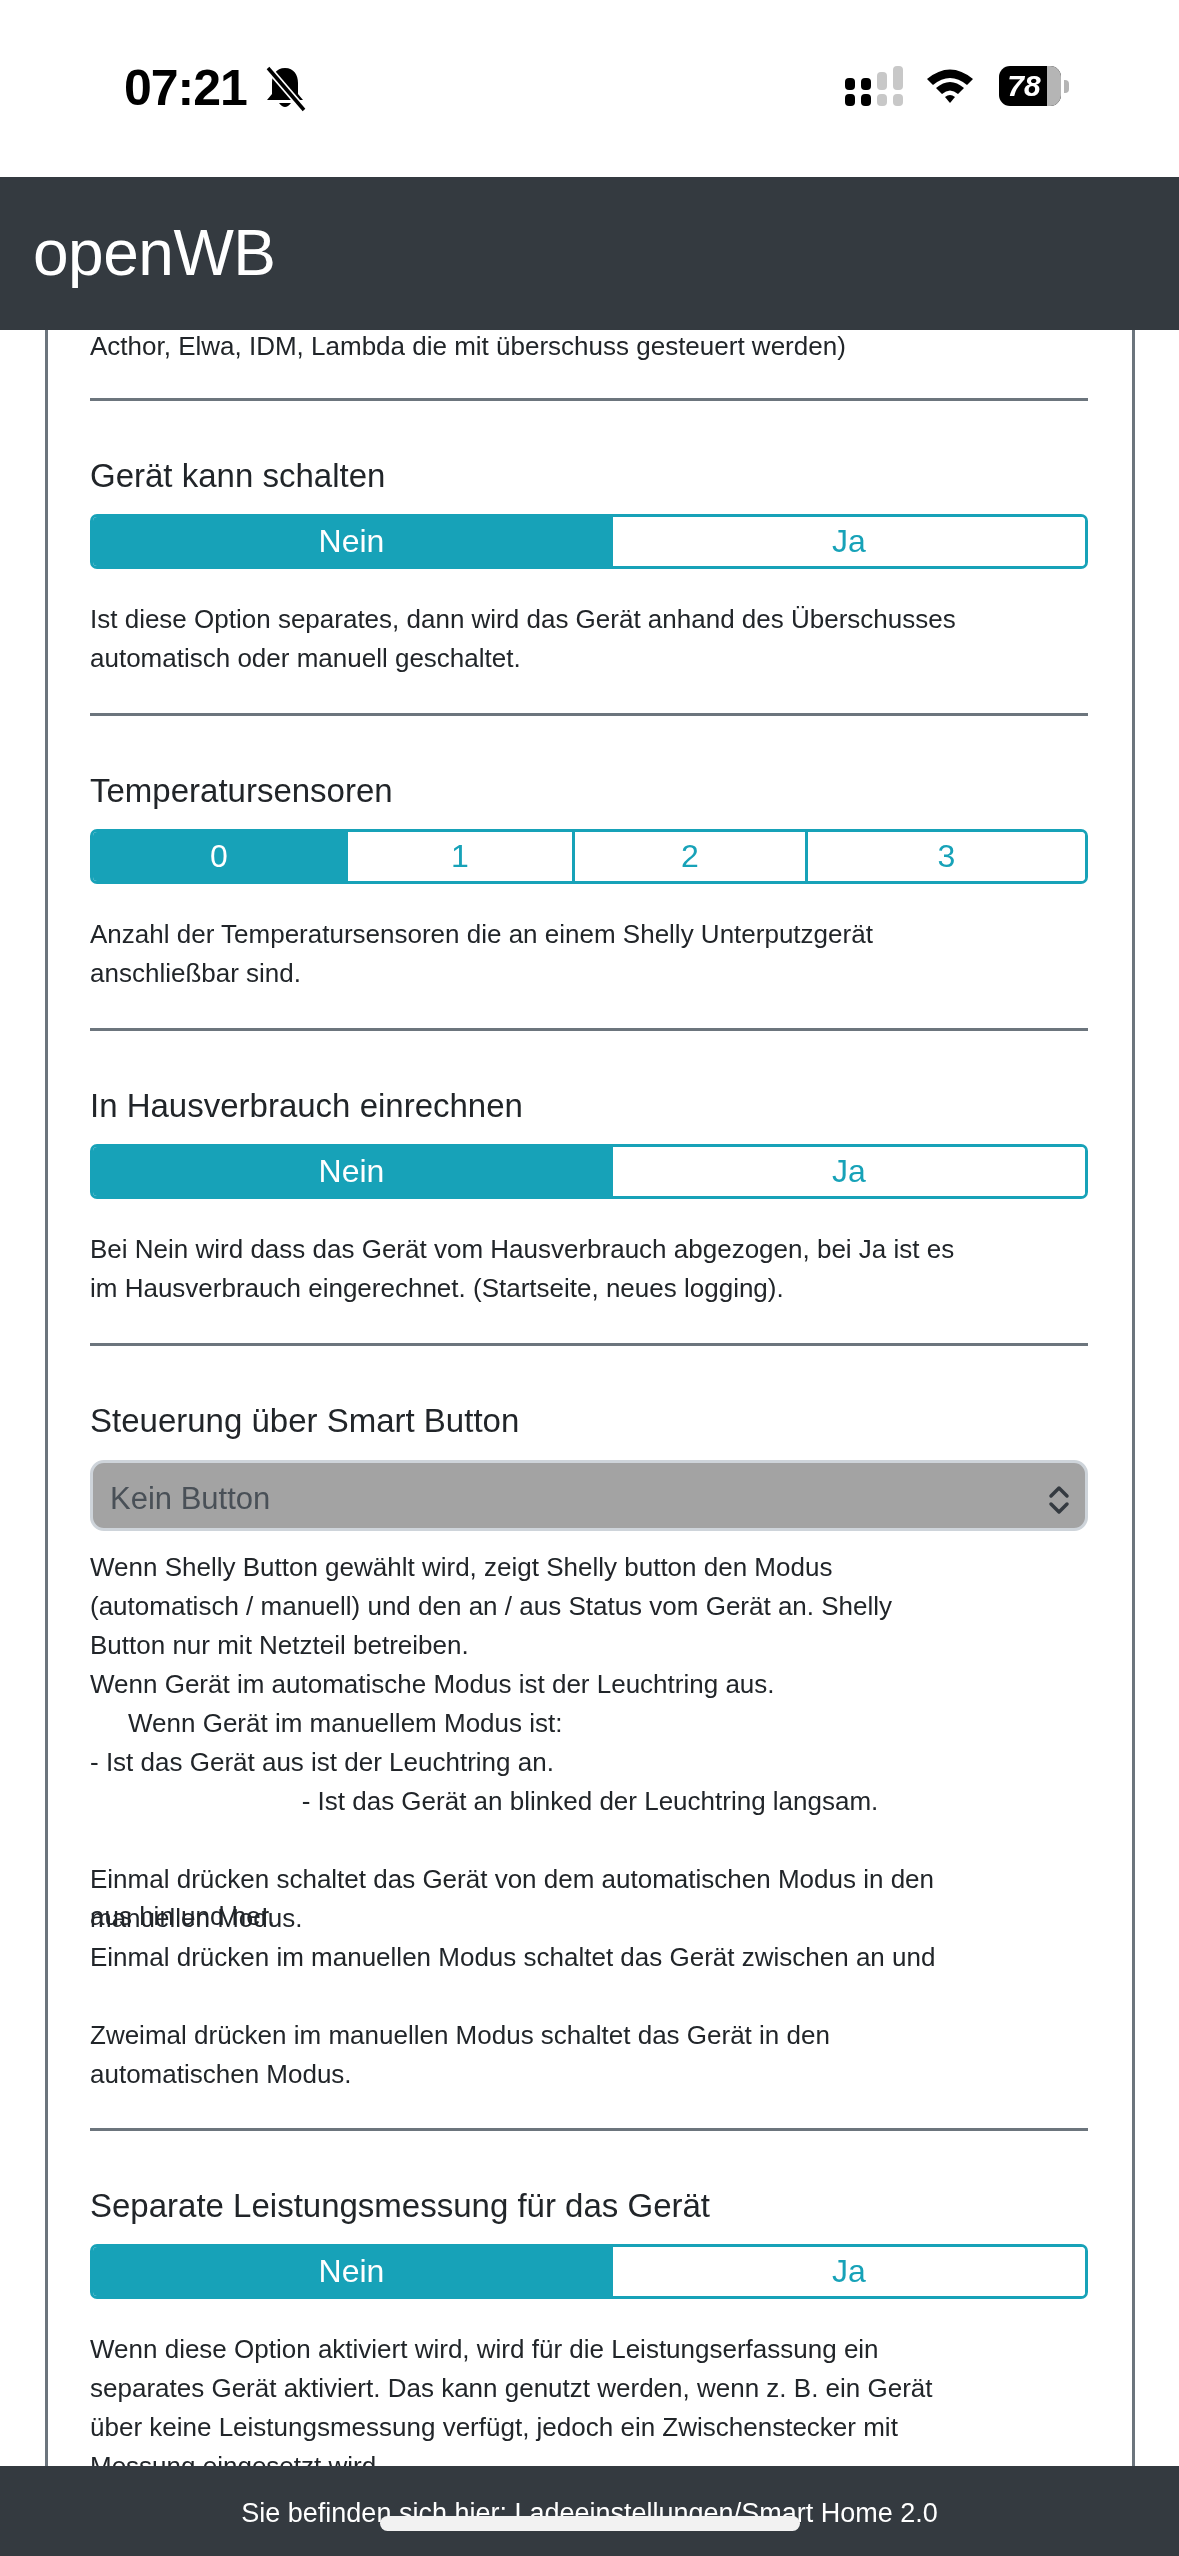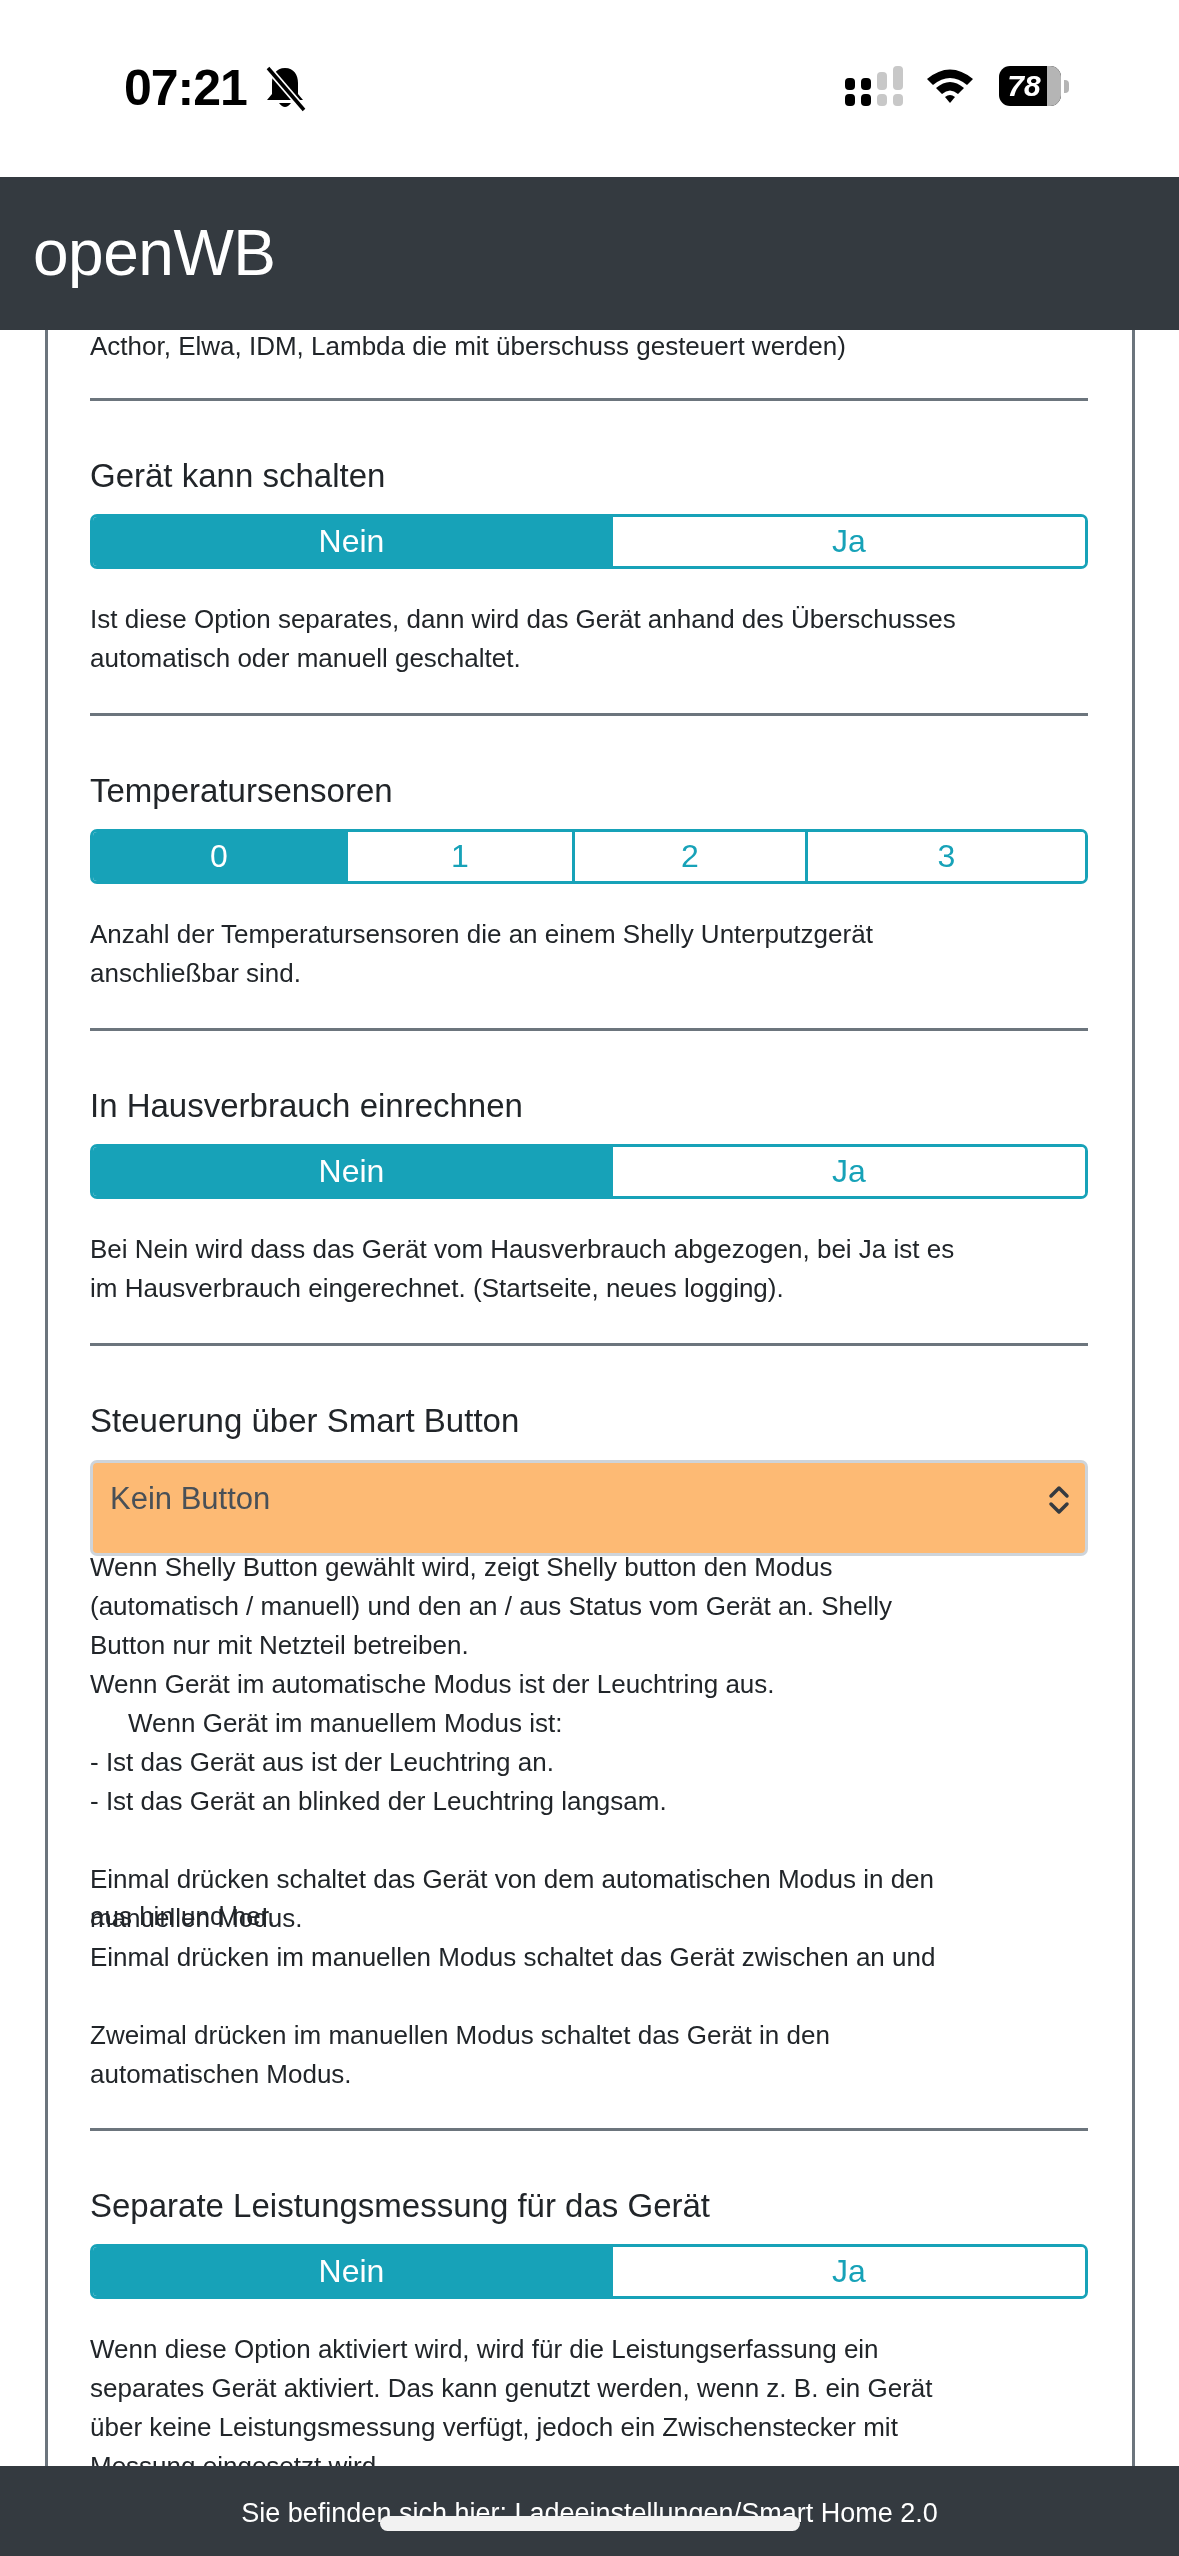--- a/index.html
+++ b/index.html
@@ -30,21 +30,21 @@
 
   .text { position: absolute; left: 90px; width: 1000px; font-size: 26px; line-height: 39px; color: #212529; white-space: nowrap; }
   .title { position: absolute; left: 90px; font-size: 33px; line-height: 40px; color: #212529; white-space: nowrap; }
   .hr { position: absolute; left: 90px; width: 998px; height: 3px; background: #6c757d; }
 
   .btngroup { position: absolute; left: 90px; width: 998px; height: 55px; display: flex; box-sizing: border-box; border: 3px solid #17a2b8; border-radius: 7px; overflow: hidden; }
   .seg { display: flex; align-items: center; justify-content: center; font-size: 32px; color: #17a2b8; background: #fff; box-sizing: border-box; cursor: pointer; }
   .seg.active { background: #17a2b8; color: #fff; }
   .seg + .seg { border-left: 3px solid #17a2b8; }
 
-  .select { position: absolute; left: 90px; top: 1460px; width: 998px; height: 96px; box-sizing: border-box; border: 3px solid #ced4da; border-radius: 7px; background: #fdba74; }
+  .select { position: absolute; left: 90px; top: 1460px; width: 998px; height: 71px; box-sizing: border-box; border: 3px solid #ced4da; border-radius: 14px; background: #a3a3a3; }
   .select .val { position: absolute; left: 17px; top: 0; line-height: 72px; font-size: 31px; color: #495057; }
   .select .chev { position: absolute; right: 14px; top: 22px; width: 24px; height: 30px; }
 
   
   .footer { left: 0; top: 2466px; width: 1179px; height: 90px; background: #343a40; z-index: 5; }
   .footer .crumb { position: absolute; left: 0; right: 0; top: 30px; text-align: center; color: #fff; font-size: 27px; line-height: 34px; }
   .homebar { left: 380px; top: 2516px; width: 420px; height: 15px; border-radius: 8px; background: #f2f2f2; z-index: 6; }
 </style>
 </head>
 <body>
@@ -119,21 +119,21 @@
     <polyline points="4,11 12,3 20,11" fill="none" stroke="#343a40" stroke-width="3.5" stroke-linecap="round" stroke-linejoin="round"></polyline>
     <polyline points="4,19 12,27 20,19" fill="none" stroke="#343a40" stroke-width="3.5" stroke-linecap="round" stroke-linejoin="round"></polyline>
   </svg>
 </div>
 <div class="text" style="top:1548px;">Wenn Shelly Button gewählt wird, zeigt Shelly button den Modus</div>
 <div class="text" style="top:1587px;">(automatisch / manuell) und den an / aus Status vom Gerät an. Shelly</div>
 <div class="text" style="top:1626px;">Button nur mit Netzteil betreiben.</div>
 <div class="text" style="top:1665px;">Wenn Gerät im automatische Modus ist der Leuchtring aus.</div>
 <div class="text" style="top:1704px;margin-left:38px;">Wenn Gerät im manuellem Modus ist:</div>
 <div class="text" style="top:1743px;">- Ist das Gerät aus ist der Leuchtring an.</div>
-<div class="text" style="top:1782px;">- Ist das Gerät an blinked der Leuchtring langsam.</div>
+<div class="text" style="top:1782px;text-align:center;">- Ist das Gerät an blinked der Leuchtring langsam.</div>
 <div class="text" style="top:1821px;"></div>
 <div class="text" style="top:1860px;">Einmal drücken schaltet das Gerät von dem automatischen Modus in den</div>
 <div class="text" style="top:1899px;">manuellen Modus.</div>
 <div class="text" style="top:1938px;">Einmal drücken im manuellen Modus schaltet das Gerät zwischen an und</div>
 <div class="text" style="top:1897px;">aus hin und her.</div>
 <div class="text" style="top:2016px;">Zweimal drücken im manuellen Modus schaltet das Gerät in den</div>
 <div class="text" style="top:2055px;">automatischen Modus.</div>
 <div class="hr" style="top:2128px;"></div>
 
 <div class="title" style="top:2186px;">Separate Leistungsmessung für das Gerät</div>

